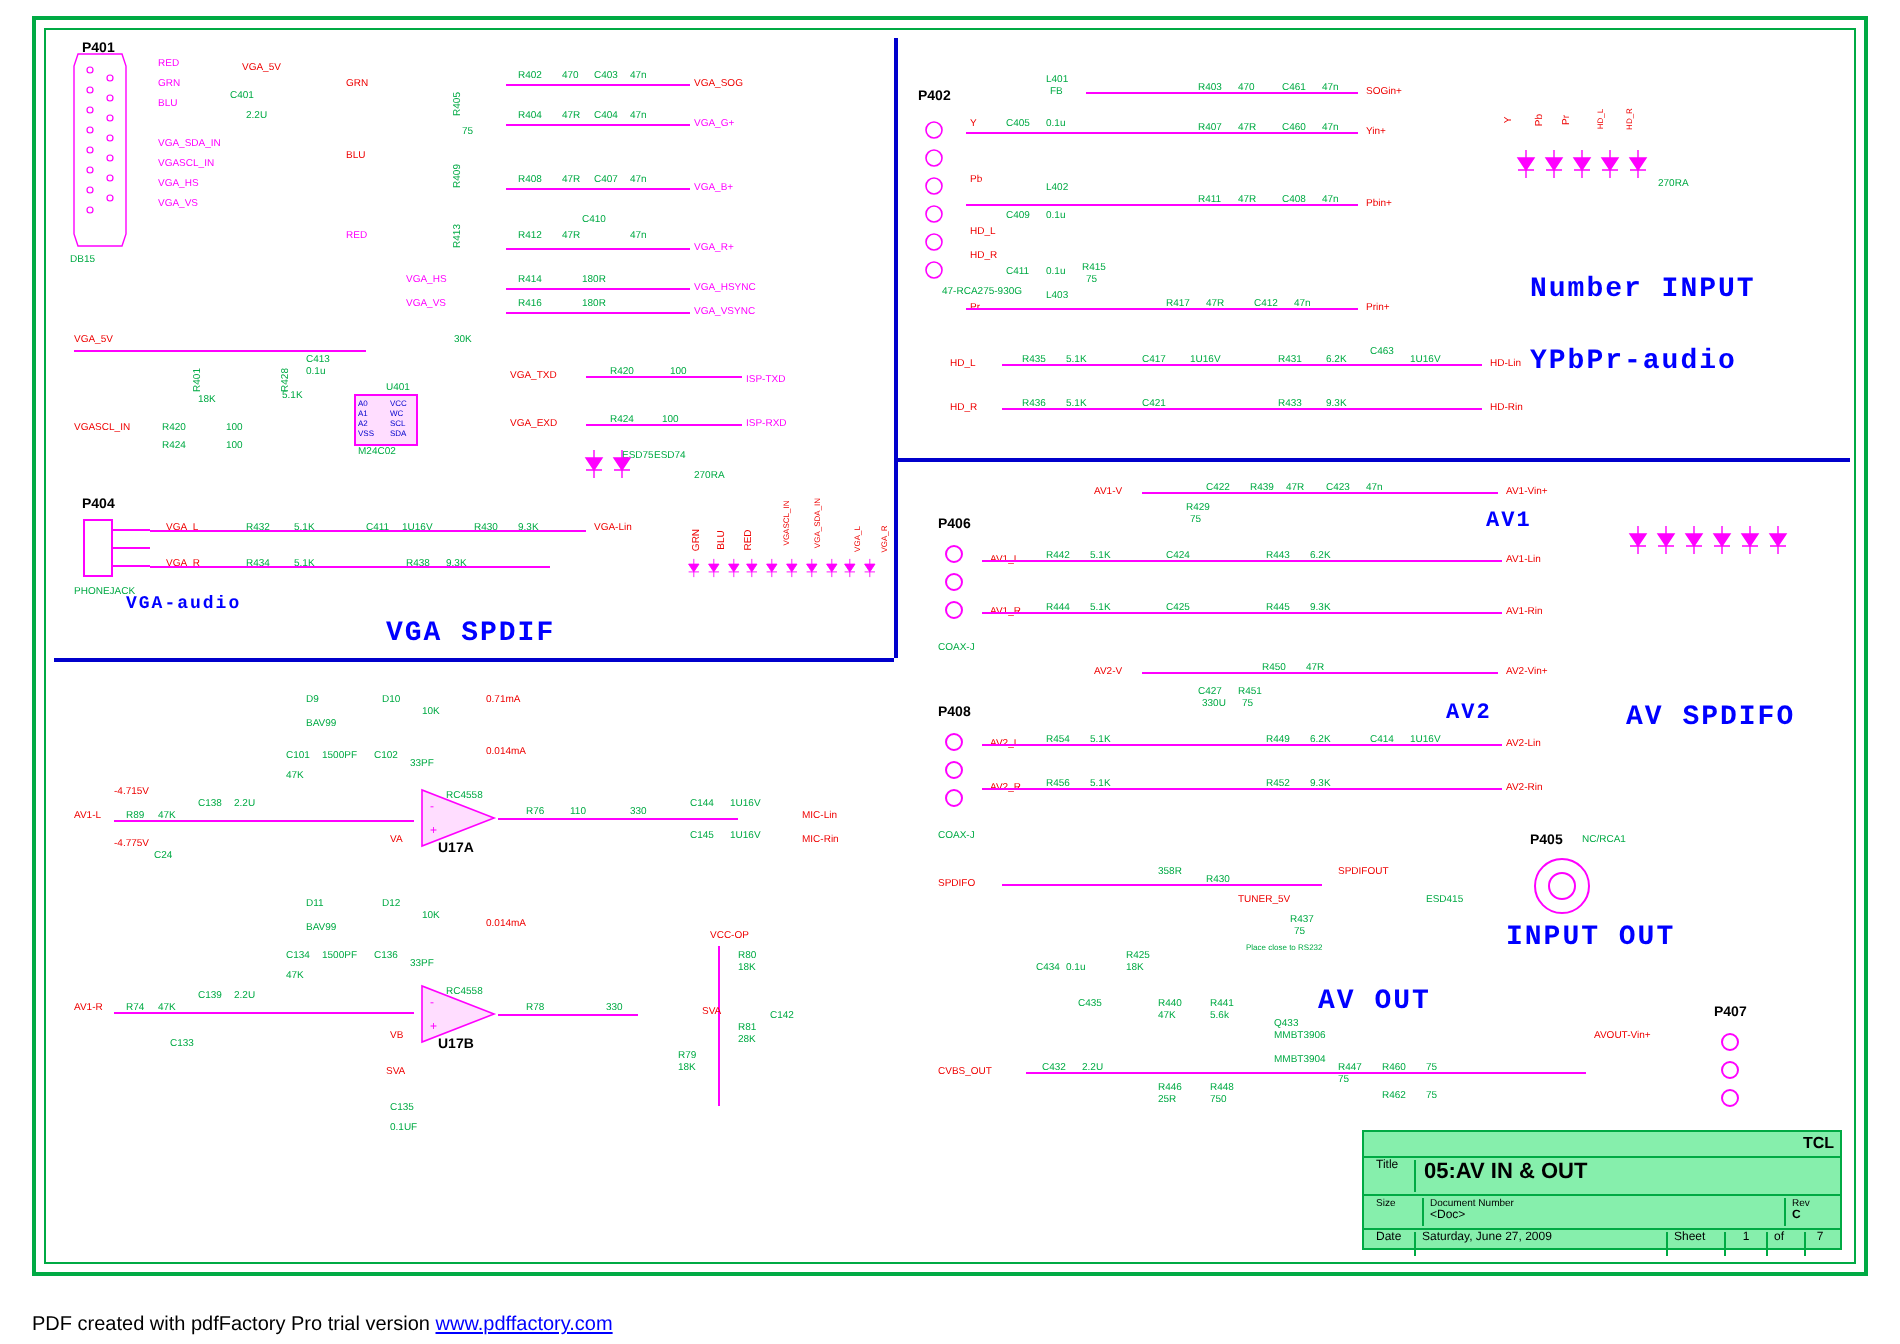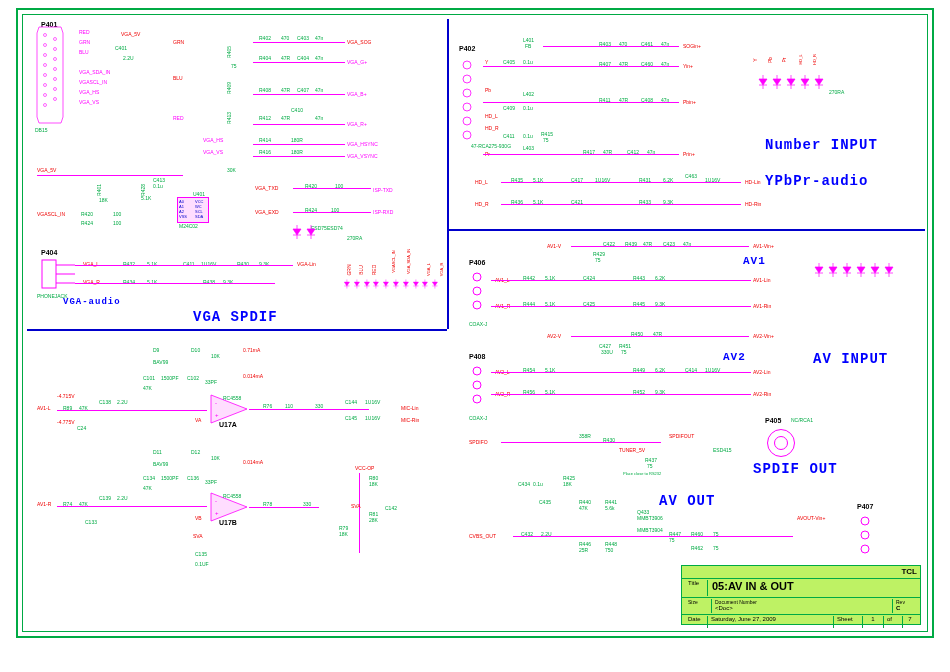--- a/index.html
+++ b/index.html
@@ -23,21 +23,21 @@
   
   .diode-row { position: absolute; display: flex; gap: 2px; }
   .diode { width: 12px; height: 14px; position: relative; }
   .diode svg { width: 100%; height: 100%; }
   
   .opamp { position: absolute; }
   .opamp svg { width: 100%; height: 100%; }
   
   .conn { position: absolute; }
   
-  .titleblock { position: absolute; right: 6px; bottom: 6px; width: 238px; height: 58px; border: 1px solid #0a4; background: #bef264; font-size: 6px; }
+  .titleblock { position: absolute; right: 6px; bottom: 6px; width: 238px; height: 58px; border: 1px solid #0a4; background: #86efac; font-size: 6px; }
   .titleblock .row { border-bottom: 1px solid #0a4; padding: 1px 3px; display: flex; }
   .titleblock .cell { border-right: 1px solid #0a4; padding: 0 3px; }
   
   .footer { position: absolute; left: 16px; bottom: 4px; font-size: 10px; color: #000; }
   .footer a { color: #00f; text-decoration: underline; }
   
   .ic-box { position: absolute; border: 1px solid #f0f; background: #fdf; }
   .rca-jack { position: absolute; width: 26px; height: 26px; border: 1px solid #f0f; border-radius: 50%; }
   .rca-jack::after { content: ""; position: absolute; left: 6px; top: 6px; width: 12px; height: 12px; border: 1px solid #f0f; border-radius: 50%; }
   
@@ -53,22 +53,22 @@
 
       <div class="divider-v" style="left:424px;top:4px;width:2px;height:310px;"></div>
       <div class="divider-h" style="left:4px;top:314px;width:420px;height:2px;"></div>
       <div class="divider-h" style="left:424px;top:214px;width:478px;height:2px;"></div>
 
       <div class="section-label" style="left:170px;top:294px;">VGA SPDIF</div>
       <div class="section-label" style="left:742px;top:122px;">Number INPUT</div>
       <div class="section-label" style="left:742px;top:158px;">YPbPr-audio</div>
       <div class="section-label" style="left:720px;top:240px; font-size:11px;">AV1</div>
       <div class="section-label" style="left:700px;top:336px; font-size:11px;">AV2</div>
-      <div class="section-label" style="left:790px;top:336px;">AV INPUT</div>
-      <div class="section-label" style="left:730px;top:446px;">SPDIF OUT</div>
+      <div class="section-label" style="left:790px;top:336px;">AV SPDIFO</div>
+      <div class="section-label" style="left:730px;top:446px;">INPUT OUT</div>
       <div class="section-label" style="left:636px;top:478px;">AV OUT</div>
       <div class="section-label" style="left:40px;top:282px; font-size:9px;">VGA-audio</div>
 
       <div class="big-ref" style="left:18px;top:6px;">P401</div>
       <div class="db15">
         <svg viewBox="0 0 30 100">
           <path d="M4 2 L26 2 L28 8 L28 92 L26 98 L4 98 L2 92 L2 8 Z" fill="none" stroke="#f0f" stroke-width="0.7"></path>
           <g fill="none" stroke="#f0f" stroke-width="0.6">
             <circle cx="10" cy="10" r="1.5"></circle>
               <circle cx="20" cy="14" r="1.5"></circle>
@@ -645,13 +645,16 @@
           <div class="cell" style="width:22px;">Sheet</div>
           <div class="cell" style="width:14px;text-align:center;">1</div>
           <div class="cell" style="width:12px;">of</div>
           <div style="width:14px;text-align:center;">7</div>
         </div>
       </div>
 
     </div>
   </div>
 
+  <div class="footer">
+    <span>PDF created with pdfFactory Pro trial version </span><a href="#">www.pdffactory.com</a>
+  </div>
 </div>
 
 </body></html>

